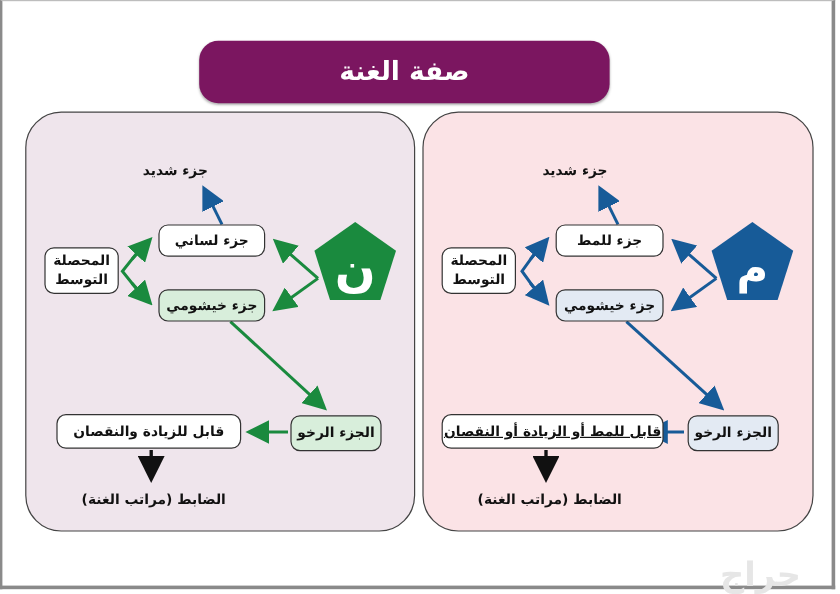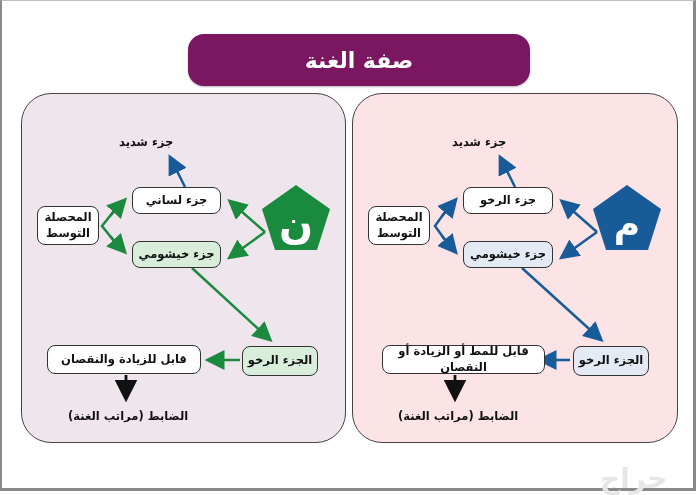--- a/index.html
+++ b/index.html
@@ -8,21 +8,21 @@
     background:#ffffff;
     font-family:"DejaVu Sans", sans-serif;
   }
   .frame {
     position:absolute; left:0; top:0; width:696px; height:491px;
     border-left:2px solid #8a8a8a; border-bottom:3px solid #8a8a8a; border-right:3px solid #8a8a8a;
     border-top:1px solid #bdbdbd;
     box-sizing:border-box; pointer-events:none;
   }
   .title-bar {
-    position:absolute; left:188px; top:34px; width:342px; height:52px;
+    position:absolute; left:166px; top:34px; width:342px; height:52px;
     background:#7b1660; border-radius:16px;
     display:flex; align-items:center; justify-content:center;
     box-shadow:0 1px 2px rgba(0,0,0,0.3);
   }
   .title-text {
     color:#ffffff; font-weight:bold; font-size:22px; direction:rtl;
   }
   .panel {
     position:absolute; top:93px; height:350px;
     border:1.5px solid #444; border-radius:30px; box-sizing:border-box;
@@ -116,34 +116,34 @@
 <div class="box green" style="left:242px; top:346px; width:76px; height:30px;">
   <span>الجزء الرخو</span>
 </div>
 <div class="box" style="left:47px; top:345px; width:154px; height:29px;">
   <span>قابل للزيادة والنقصان</span>
 </div>
 <div class="label" style="left:68px; top:409px;">الضابط (مراتب الغنة)</div>
 
 <div class="label" style="left:452px; top:135px;">جزء شديد</div>
 <div class="box" style="left:463px; top:187px; width:90px; height:27px;">
-  <span>جزء الرخو</span>
+  <span>جزء للمط</span>
 </div>
 <div class="box blue" style="left:463px; top:241px; width:90px; height:27px;">
   <span>جزء خيشومي</span>
 </div>
 <div class="box" style="left:368px; top:206px; width:62px; height:39px; flex-direction:column;">
   <span>المحصلة</span>
   <span>التوسط</span>
 </div>
 <svg class="pent" style="left:590px; top:182px;" width="74" height="72" viewBox="0 0 74 72">
   <polygon points="37,3 71,27 58,68 16,68 3,27" fill="#175b98"></polygon>
   <text x="37" y="54" text-anchor="middle" font-size="36" font-weight="bold" fill="#ffffff" font-family="DejaVu Sans, sans-serif">م</text>
 </svg>
 <div class="box blue" style="left:573px; top:346px; width:76px; height:30px;">
   <span>الجزء الرخو</span>
 </div>
-<div class="box" style="left:382px; top:345px; width:163px; height:29px;">
+<div class="box" style="left:368px; top:345px; width:185px; height:29px;text-decoration:underline;">
   <span>قابل للمط أو الزيادة أو النقصان</span>
 </div>
 <div class="label" style="left:398px; top:409px;">الضابط (مراتب الغنة)</div>
 
 <div class="watermark">حراج</div>
 
 </body></html>

